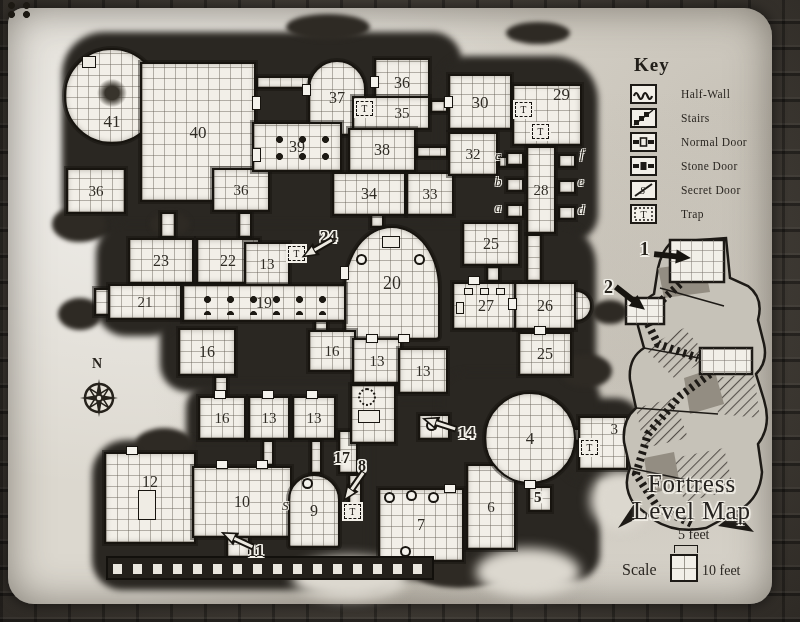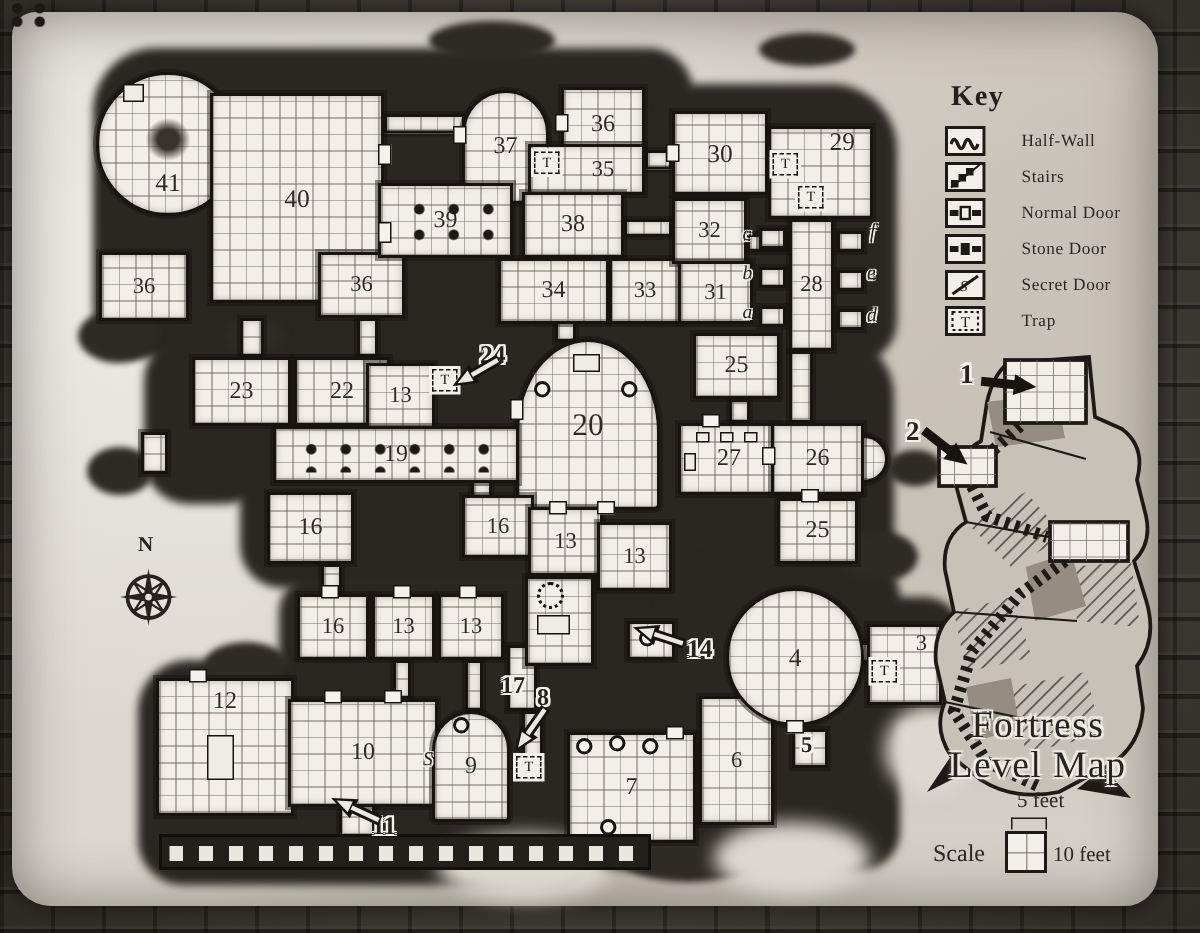--- a/index.html
+++ b/index.html
@@ -24,21 +24,21 @@
   .wash{position:absolute;background:#dcd8cf;filter:blur(6px);border-radius:50%;z-index:2}
   
   .rm{position:absolute;z-index:3;border:2.5px solid #17140f;background-color:#f2efe8;
     background-image:
       repeating-linear-gradient(0deg, rgba(100,94,84,.45) 0 1px, transparent 1px 11px),
       repeating-linear-gradient(90deg, rgba(100,94,84,.45) 0 1px, transparent 1px 11px);
     box-shadow: inset 0 0 5px rgba(70,62,52,.35), 0 0 0 2px rgba(20,17,13,.45)}
   .cor{border-width:2px}
   .round{border-radius:50%}
   .num{position:absolute;inset:0;display:flex;align-items:center;justify-content:center;
-    color:#2f2b24;text-shadow:0 0 2px rgba(246,244,238,.95);line-height:1}.n15{font-size:15px}.n16{font-size:16px}.n17{font-size:17px}.n18{font-size:21px}
+    color:#2f2b24;text-shadow:0 0 2px rgba(246,244,238,.95);line-height:1}.n15{font-size:15px}.n16{font-size:16px}.n17{font-size:17px}.n18{font-size:18px}
   .pillars{position:absolute;inset:6px 10px;z-index:4;
     background-image:radial-gradient(circle, #1c1913 3.1px, transparent 3.8px);
     background-size:23px 17px;background-position:4px 1px}
   .pil{position:absolute;width:11px;height:11px;border-radius:50%;background:#f4f2ec;border:2px solid #17140f;z-index:4}
   .door{position:absolute;background:#f4f2ec;border:1.5px solid #17140f;z-index:4}
   .furn{position:absolute;background:#efece4;border:1.6px solid #17140f;z-index:4}
   .dotc{position:absolute;width:18px;height:18px;border:2px dotted #17140f;border-radius:50%;z-index:4}
   .debris{position:absolute;border-radius:50%;z-index:4;background:radial-gradient(closest-side,#38342c 35%,rgba(56,52,44,.4) 60%,transparent 75%)}
   .trap{position:absolute;width:17px;height:15px;z-index:5;background:#f2efe8;border:1.6px dashed #15120e;
     display:flex;align-items:center;justify-content:center;font-size:9.5px;color:#15120e;box-shadow:0 0 0 2px #f2efe8}
@@ -158,23 +158,20 @@
   </div>
   <div class="rm" style="left:448px;top:74px;width:64px;height:56px">
     <span class="num n17">30</span>
   </div>
   <div class="rm" style="left:512px;top:84px;width:70px;height:62px">
     <span class="num n17" style="justify-content:flex-end;padding-right:10px;align-items:flex-start;">29</span>
   </div>
   <div class="rm" style="left:448px;top:132px;width:50px;height:44px">
     <span class="num n15">32</span>
   </div>
-  <div class="rm" style="left:452px;top:174px;width:50px;height:42px">
-    <span class="num n15">31</span>
-  </div>
   <div class="rm" style="left:526px;top:146px;width:30px;height:88px">
     <span class="num n15">28</span>
   </div>
 
   <div class="rm cor" style="left:506px;top:152px;width:18px;height:14px"></div>
   <div class="rm cor" style="left:506px;top:178px;width:18px;height:14px"></div>
   <div class="rm cor" style="left:506px;top:204px;width:18px;height:14px"></div>
   <div class="rm cor" style="left:558px;top:154px;width:18px;height:14px"></div>
   <div class="rm cor" style="left:558px;top:180px;width:18px;height:14px"></div>
   <div class="rm cor" style="left:558px;top:206px;width:18px;height:14px"></div>
@@ -209,20 +206,23 @@
   <div class="furn" style="left:464px;top:288px;width:9px;height:7px"></div>
   <div class="furn" style="left:480px;top:288px;width:9px;height:7px"></div>
   <div class="furn" style="left:496px;top:288px;width:9px;height:7px"></div>
   <div class="furn" style="left:456px;top:302px;width:8px;height:12px"></div>
   <div class="rm" style="left:514px;top:282px;width:62px;height:48px">
     <span class="num n16">26</span>
   </div>
   <div class="rm" style="left:518px;top:332px;width:54px;height:44px">
     <span class="num n16">25</span>
   </div>
+  <div class="rm" style="left:108px;top:284px;width:74px;height:36px">
+    <span class="num n15">21</span>
+  </div>
   <div class="rm" style="left:182px;top:284px;width:164px;height:38px">
     <div class="pillars" style="inset:5px 8px;background-size:23px 15px"></div>
     <span class="num n16">19</span>
   </div>
   <div class="rm" style="left:178px;top:328px;width:58px;height:48px">
     <span class="num n16">16</span>
   </div>
   <div class="rm" style="left:308px;top:330px;width:48px;height:42px">
     <span class="num n15">16</span>
   </div>
@@ -238,21 +238,21 @@
   <div class="rm" style="left:198px;top:396px;width:48px;height:44px">
     <span class="num n15">16</span>
   </div>
   <div class="rm" style="left:248px;top:396px;width:42px;height:44px">
     <span class="num n15">13</span>
   </div>
   <div class="rm" style="left:292px;top:396px;width:44px;height:44px">
     <span class="num n15">13</span>
   </div>
   <div class="rm" style="left:104px;top:452px;width:92px;height:92px">
-    <span class="num n16" style="align-items:flex-start;padding-top:6px">12</span>
+    <span class="num n16" style="align-items:flex-start;padding-top:20px">12</span>
   </div>
   <div class="furn" style="left:138px;top:490px;width:18px;height:30px"></div>
   <div class="rm" style="left:192px;top:466px;width:100px;height:72px">
     <span class="num n16">10</span>
   </div>
   <div class="rm" style="left:288px;top:474px;width:52px;height:74px;border-radius:26px 26px 3px 3px">
     <span class="num n16">9</span>
   </div>
   <div class="pil" style="left:302px;top:478px"></div>
   <div class="rm" style="left:378px;top:488px;width:86px;height:74px">

